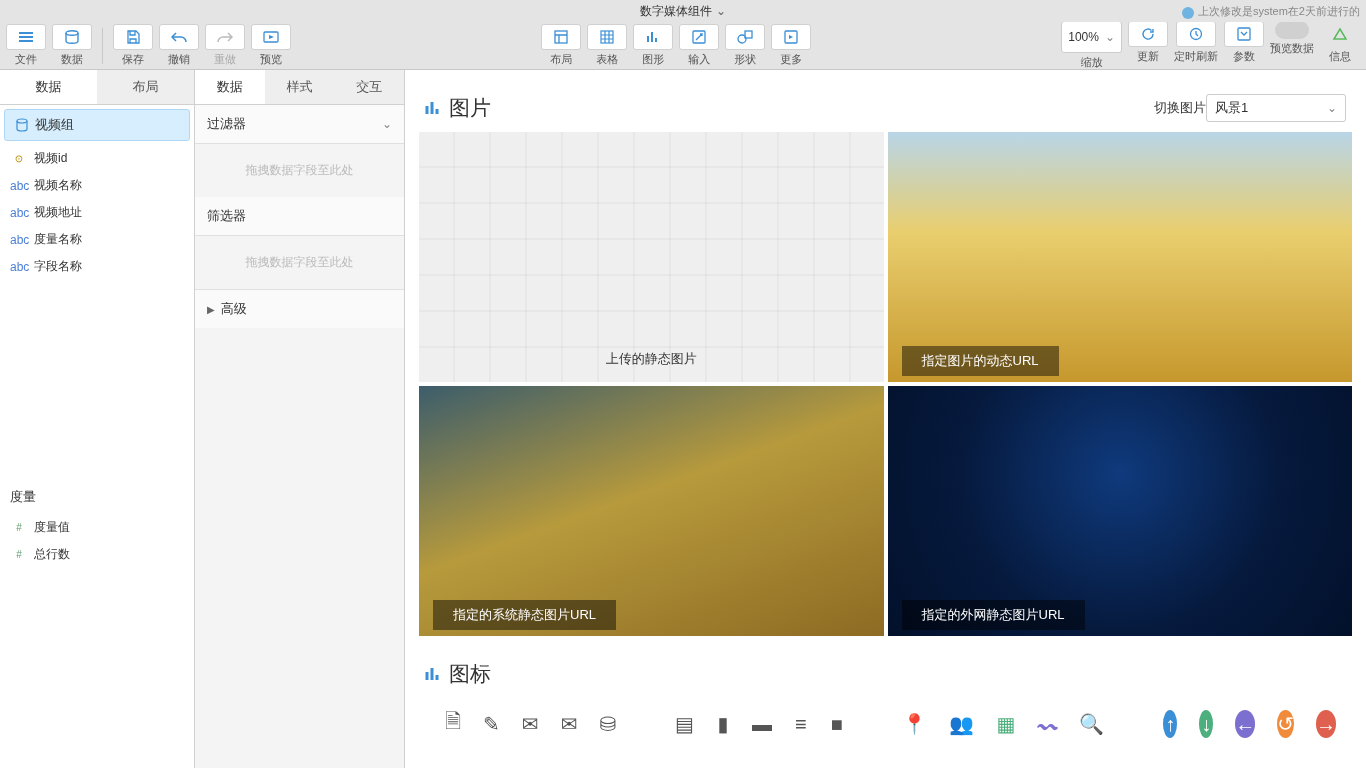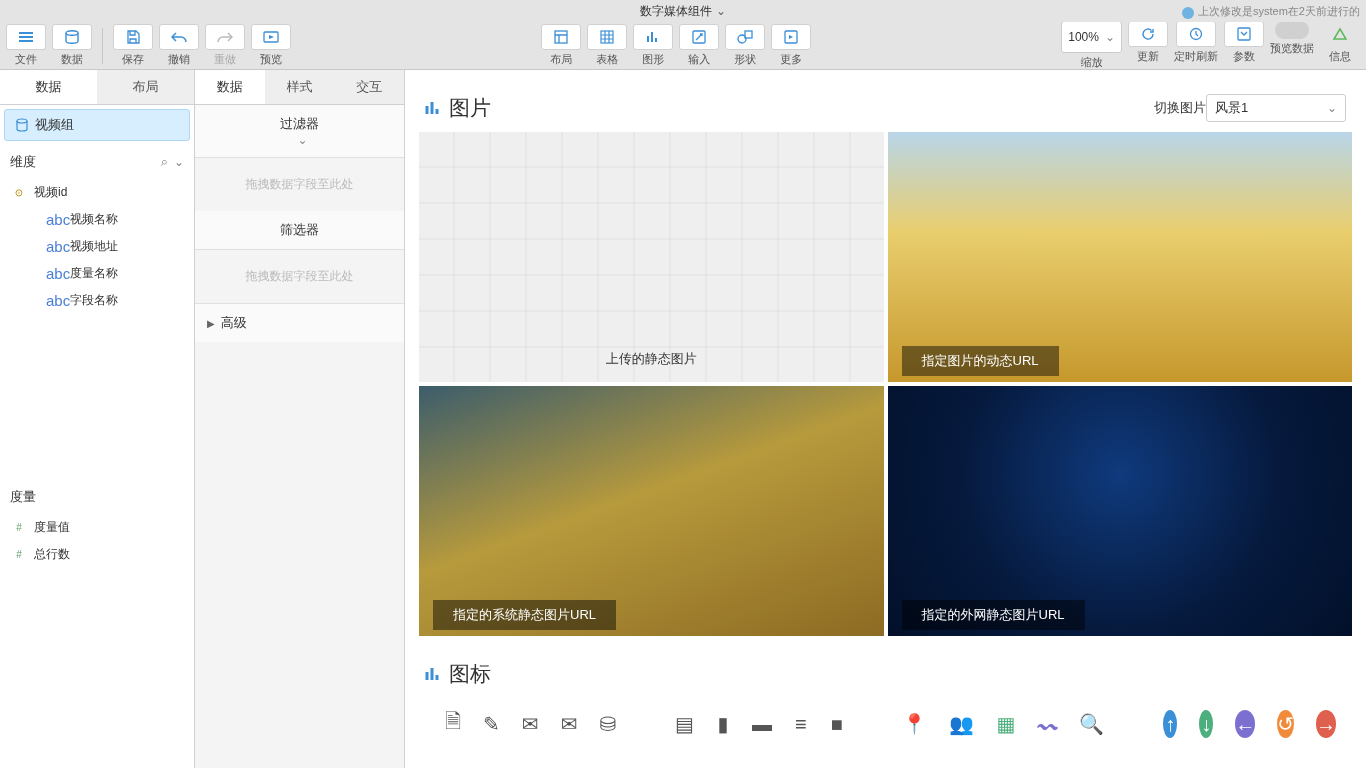--- a/index.html
+++ b/index.html
@@ -35,30 +35,30 @@
 .tab { flex:1; text-align:center; padding: 8px 0; font-size: 13px; cursor:pointer; color:#555;}
 .tab.active { background:#fff; font-weight:500; color:#333;}
 
 
 .tree-item { padding: 6px 10px; display:flex; align-items:center; gap:6px; background:#d6eefe; border:1px solid #aed6f5; margin:4px; border-radius:3px; font-size:13px;}
 .section-title { padding: 8px 10px; font-size:13px; color:#333; display:flex; justify-content:space-between; align-items:center;}
 .field-list { }
 .field-item { padding: 5px 10px; display:flex; align-items:center; gap:6px; font-size:12px; color:#333;}
 .field-icon { font-size:10px; width:18px; text-align:center;}
 .field-icon.key { color:#b58b00; }
-.field-icon.abc { color:#4a7fd8; font-size:15px;margin-left:36px;}
+.field-icon.abc { color:#4a7fd8; font-size:12px;}
 .field-icon.num { color:#5e9e6e; }
 .search-icon { color:#888; font-size:13px; }
 .chev { color:#888; font-size:12px; margin-left:6px;}
 
 
 .mid-tabs { display:flex; border-bottom:1px solid #d0d0d0; background:#eee;}
 .mid-tab { flex:1; text-align:center; padding:8px 0; font-size:13px; cursor:pointer; color:#555;}
 .mid-tab.active { background:#fff; color:#333; font-weight:500;}
-.dropzone-header { padding:10px 12px; font-size:13px; color:#333; display:flex; justify-content:space-between; align-items:center; border-bottom:1px solid #e0e0e0; background:#fafafa;flex-direction:column;}
+.dropzone-header { padding:10px 12px; font-size:13px; color:#333; display:flex; justify-content:space-between; align-items:center; border-bottom:1px solid #e0e0e0; background:#fafafa;}
 .dropzone { padding: 18px 10px; text-align:center; color:#bbb; font-size:12px;}
 .advanced-row { padding:10px 12px; font-size:13px; color:#333; display:flex; align-items:center; gap:6px; border-top:1px solid #e0e0e0; background:#fafafa;}
 .tri { font-size:10px; color:#666;}
 
 
 .canvas-inner { background:#fff; margin:0; height:100%; overflow:auto; padding:0;}
 .canvas-card { margin:10px 14px; }
 .card-header { display:flex; align-items:center; justify-content:space-between; padding: 14px 6px 10px 6px;}
 .card-title-wrap { display:flex; align-items:center; gap:8px; }
 .card-icon { color:#3b8fd6; font-size:14px; font-weight:bold;}
@@ -266,24 +266,20 @@
       <div class="tab">布局</div>
     </div>
     <div class="tree-item">
       <span>
           <svg width="14" height="14" viewBox="0 0 14 14">
             <ellipse cx="7" cy="3" rx="5" ry="2" fill="none" stroke="#3b8fd6" stroke-width="1.2"></ellipse>
             <path d="M2 3v8c0 1.1 2.2 2 5 2s5-.9 5-2V3" fill="none" stroke="#3b8fd6" stroke-width="1.2"></path>
           </svg>
         </span>
       <span>视频组</span>
-    </div>
-    <div class="section-title">
-      <span>维度</span>
-      <span><span class="search-icon">⌕</span><span class="chev">⌄</span></span>
     </div>
     <div class="field-list">
       <div class="field-item">
           <span class="field-icon key">⊙</span>
           <span>视频id</span>
         </div>
       <div class="field-item">
           <span class="field-icon abc">abc</span>
           <span>视频名称</span>
         </div>

